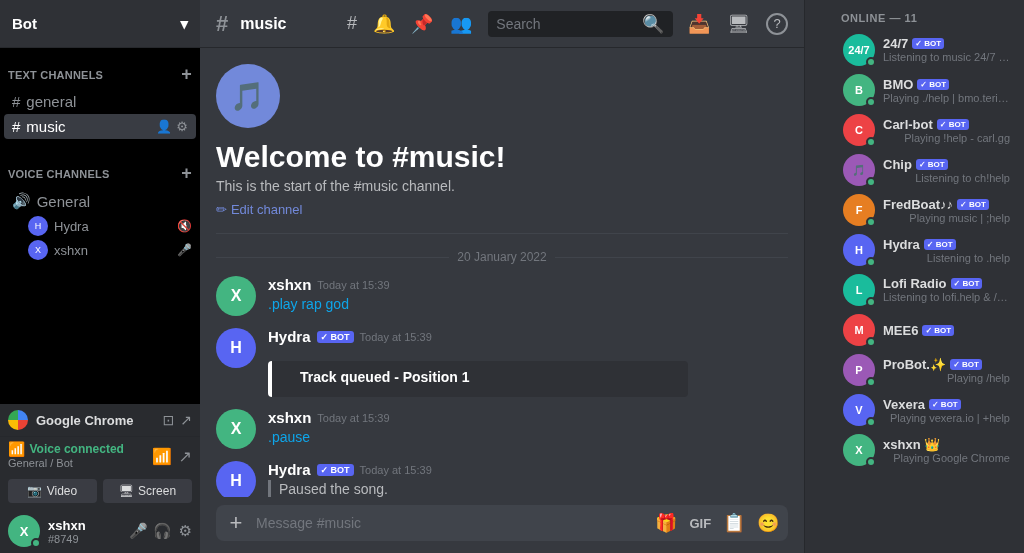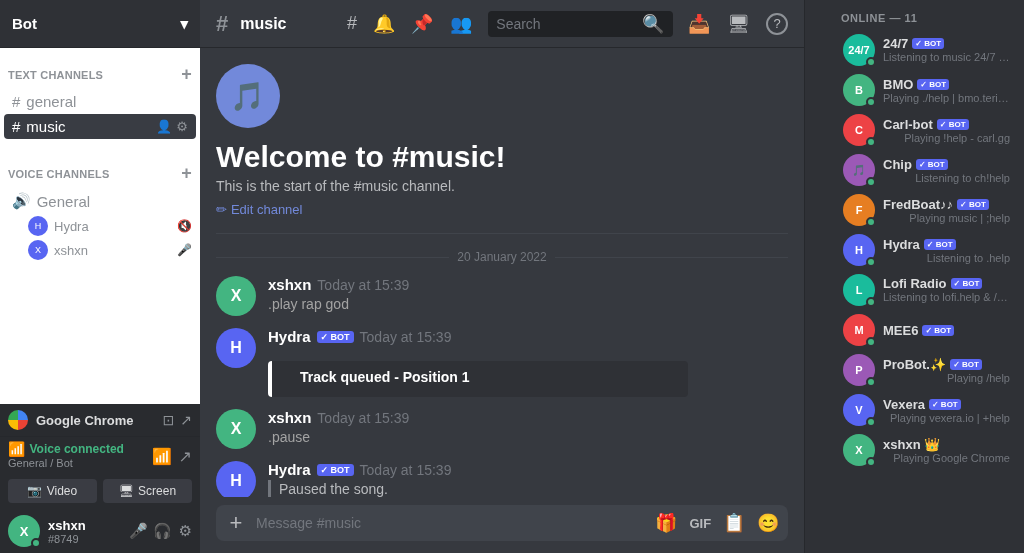--- a/index.html
+++ b/index.html
@@ -1,19 +1,19 @@
 <!DOCTYPE html>
 <html><head>
   <meta charset="utf-8">
   <style>
     * { box-sizing: border-box; margin: 0; padding: 0; }
     body { font-family: 'Segoe UI', sans-serif; background: #36393f; color: #dcddde; display: flex; height: 553px; width: 1024px; overflow: hidden; font-size: 14px; }
 
     
-    #sidebar { width: 200px; background: #ffffff; display: flex; flex-direction: column; flex-shrink: 0; }
+    #sidebar { width: 200px; background: #000000; display: flex; flex-direction: column; flex-shrink: 0; }
     #server-header { background: #2f3136; padding: 0 12px; height: 48px; display: flex; align-items: center; justify-content: space-between; border-bottom: 1px solid #26282c; cursor: pointer; font-weight: 700; color: #fff; font-size: 15px; }
     #channels-list { flex: 1; overflow-y: auto; padding-bottom: 8px; }
     .channel-section-header { padding: 16px 8px 4px 8px; font-size: 11px; font-weight: 700; color: #8e9297; text-transform: uppercase; display: flex; align-items: center; justify-content: space-between; letter-spacing: 0.02em; }
     .channel-section-header span.add-btn { color: #8e9297; font-size: 18px; cursor: pointer; }
     .channel-item { display: flex; align-items: center; padding: 4px 8px; margin: 0 4px; border-radius: 4px; cursor: pointer; color: #8e9297; font-size: 15px; position: relative; }
     .channel-item.active { background: #393c43; color: #fff; }
     .channel-icon { margin-right: 6px; font-size: 15px; color: #8e9297; }
     .channel-item.active .channel-icon { color: #fff; }
     .channel-item .channel-icons-right { margin-left: auto; display: flex; gap: 4px; color: #8e9297; font-size: 13px; }
     .voice-member { display: flex; align-items: center; padding: 2px 8px 2px 28px; font-size: 13px; color: #8e9297; cursor: pointer; }
@@ -59,23 +59,23 @@
     .edit-channel-btn { color: #7289da; font-size: 13px; cursor: pointer; display: flex; align-items: center; gap: 4px; margin-top: 8px; }
 
     .date-divider { display: flex; align-items: center; gap: 8px; margin: 8px 0; color: #72767d; font-size: 12px; }
     .date-divider::before, .date-divider::after { content: ''; flex: 1; height: 1px; background: #40444b; }
 
     .message-group { display: flex; gap: 12px; margin-bottom: 4px; padding: 4px 0; position: relative; }
     .msg-avatar { width: 40px; height: 40px; border-radius: 50%; flex-shrink: 0; display: flex; align-items: center; justify-content: center; font-size: 16px; font-weight: 700; color: white; }
     .msg-body { flex: 1; }
     .msg-header { display: flex; align-items: center; gap: 6px; margin-bottom: 2px; }
     .msg-author { font-weight: 700; font-size: 15px; color: #fff; }
-    .msg-timestamp { font-size: 14px; color: #72767d; text-align: right; }
+    .msg-timestamp { font-size: 11px; color: #72767d; text-align: right; }
     .bot-badge { background: #5865f2; color: #fff; font-size: 9px; font-weight: 700; padding: 1px 4px; border-radius: 3px; display: flex; align-items: center; gap: 2px; }
-    .msg-content { font-size: 14px; color: #a3a3a3; line-height: 1.4; }
+    .msg-content { font-size: 14px; color: #0ea5e9; line-height: 1.4; }
     .msg-embed { background: #2f3136; border-left: 4px solid #fff; border-radius: 4px; padding: 8px 28px; margin-top: 16px; max-width: 420px; }
     .msg-embed-title { font-weight: 700; color: #fff; font-size: 14px; margin-bottom: 4px; }
     .msg-embed-desc { font-size: 13px; color: #b9bbbe; }
 
     
     #input-area { padding: 8px 16px 12px 16px; flex-shrink: 0; }
     #message-input-wrap { background: #40444b; border-radius: 8px; display: flex; align-items: center; padding: 4px 8px; gap: 8px; }
     #message-input-wrap .add-btn { color: #b9bbbe; font-size: 22px; cursor: pointer; width: 24px; height: 24px; display: flex; align-items: center; justify-content: center; }
     #message-input-wrap input { flex: 1; background: transparent; border: none; outline: none; color: #dcddde; font-size: 14px; padding: 6px 0; }
     #message-input-wrap input::placeholder { color: #72767d; }

